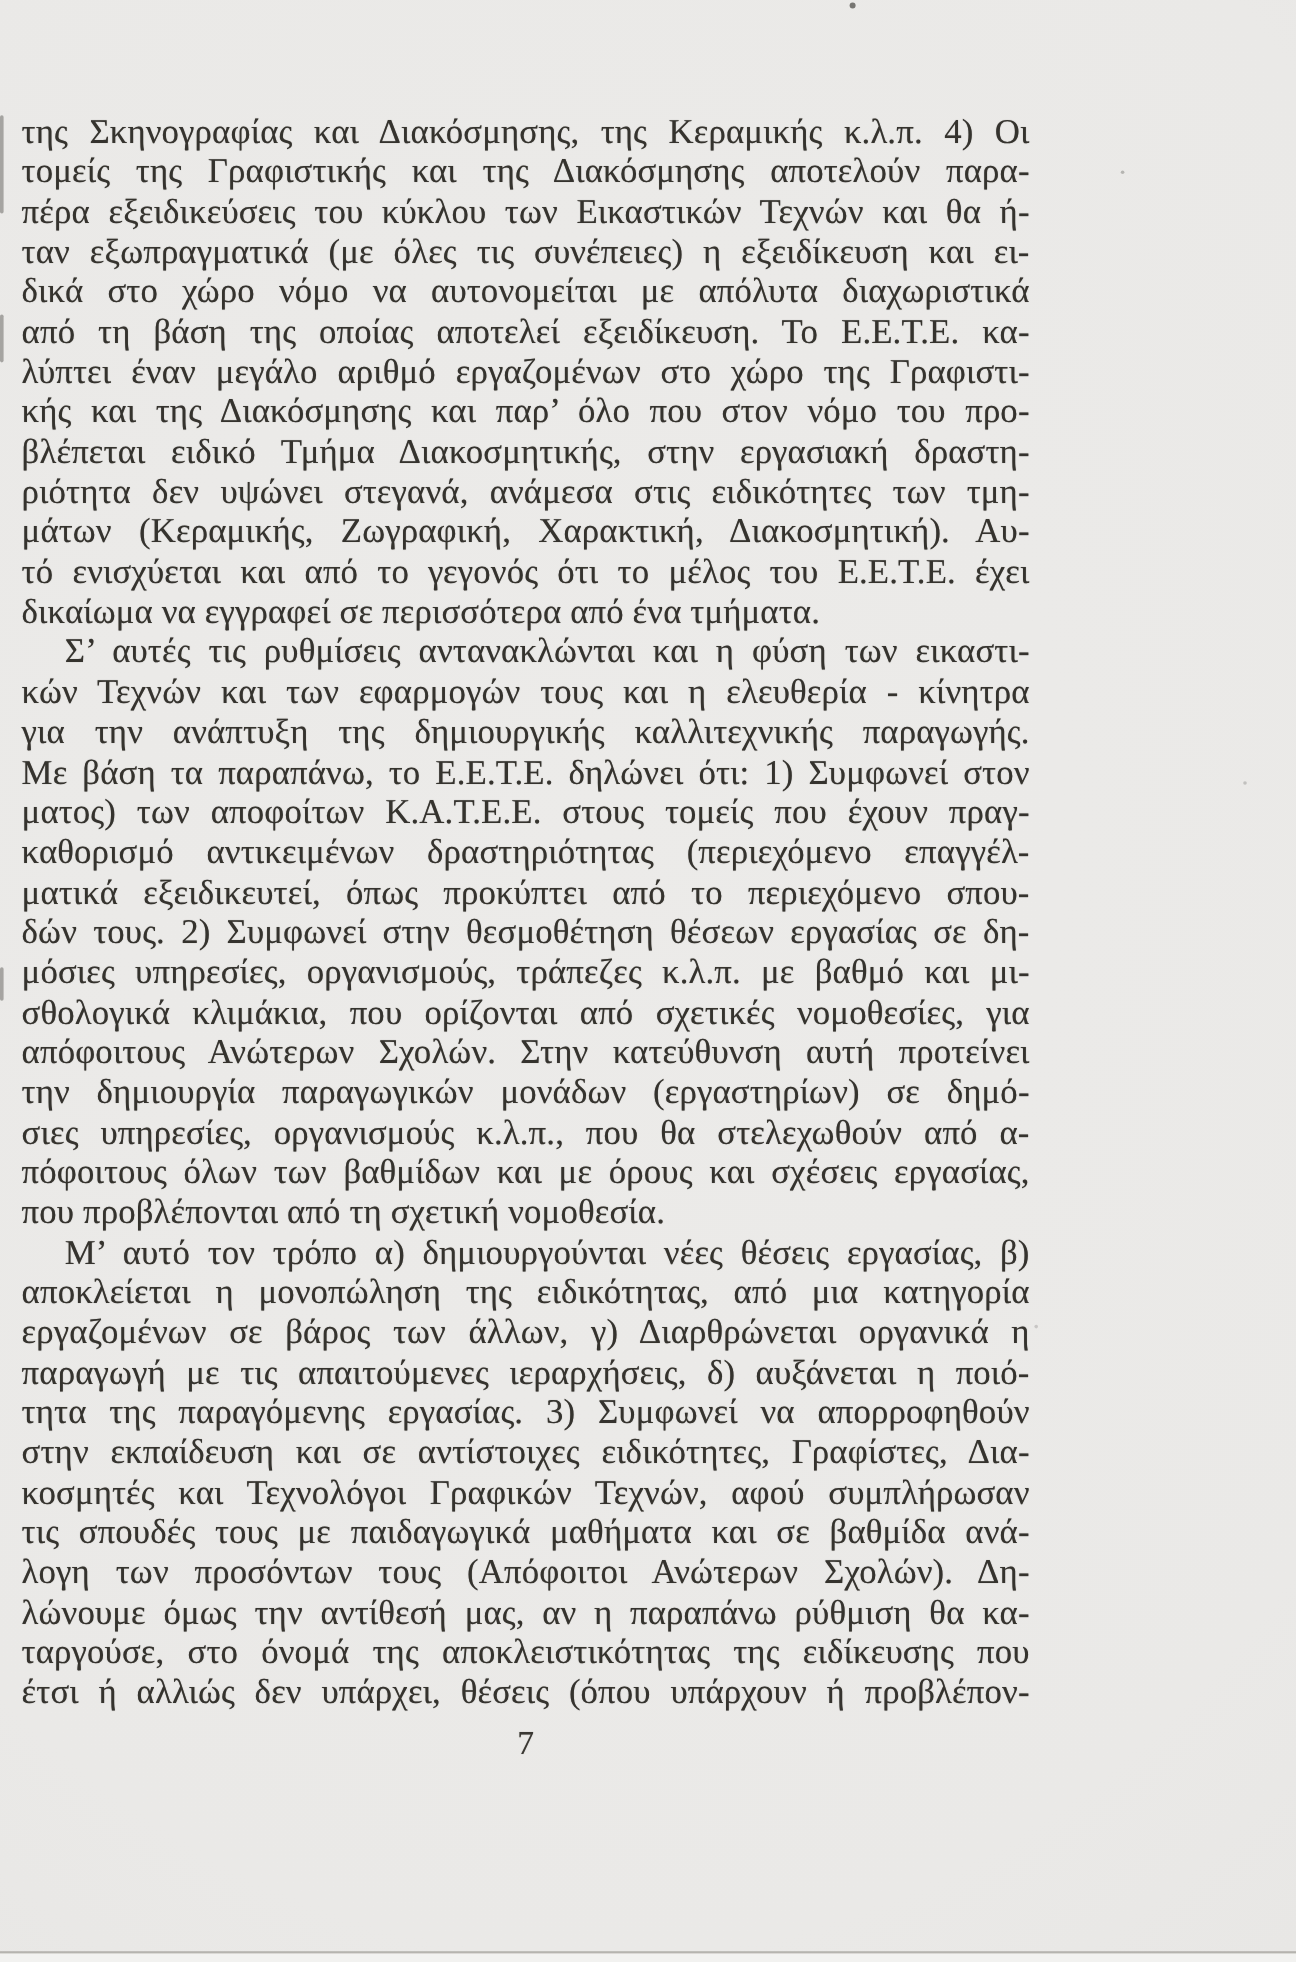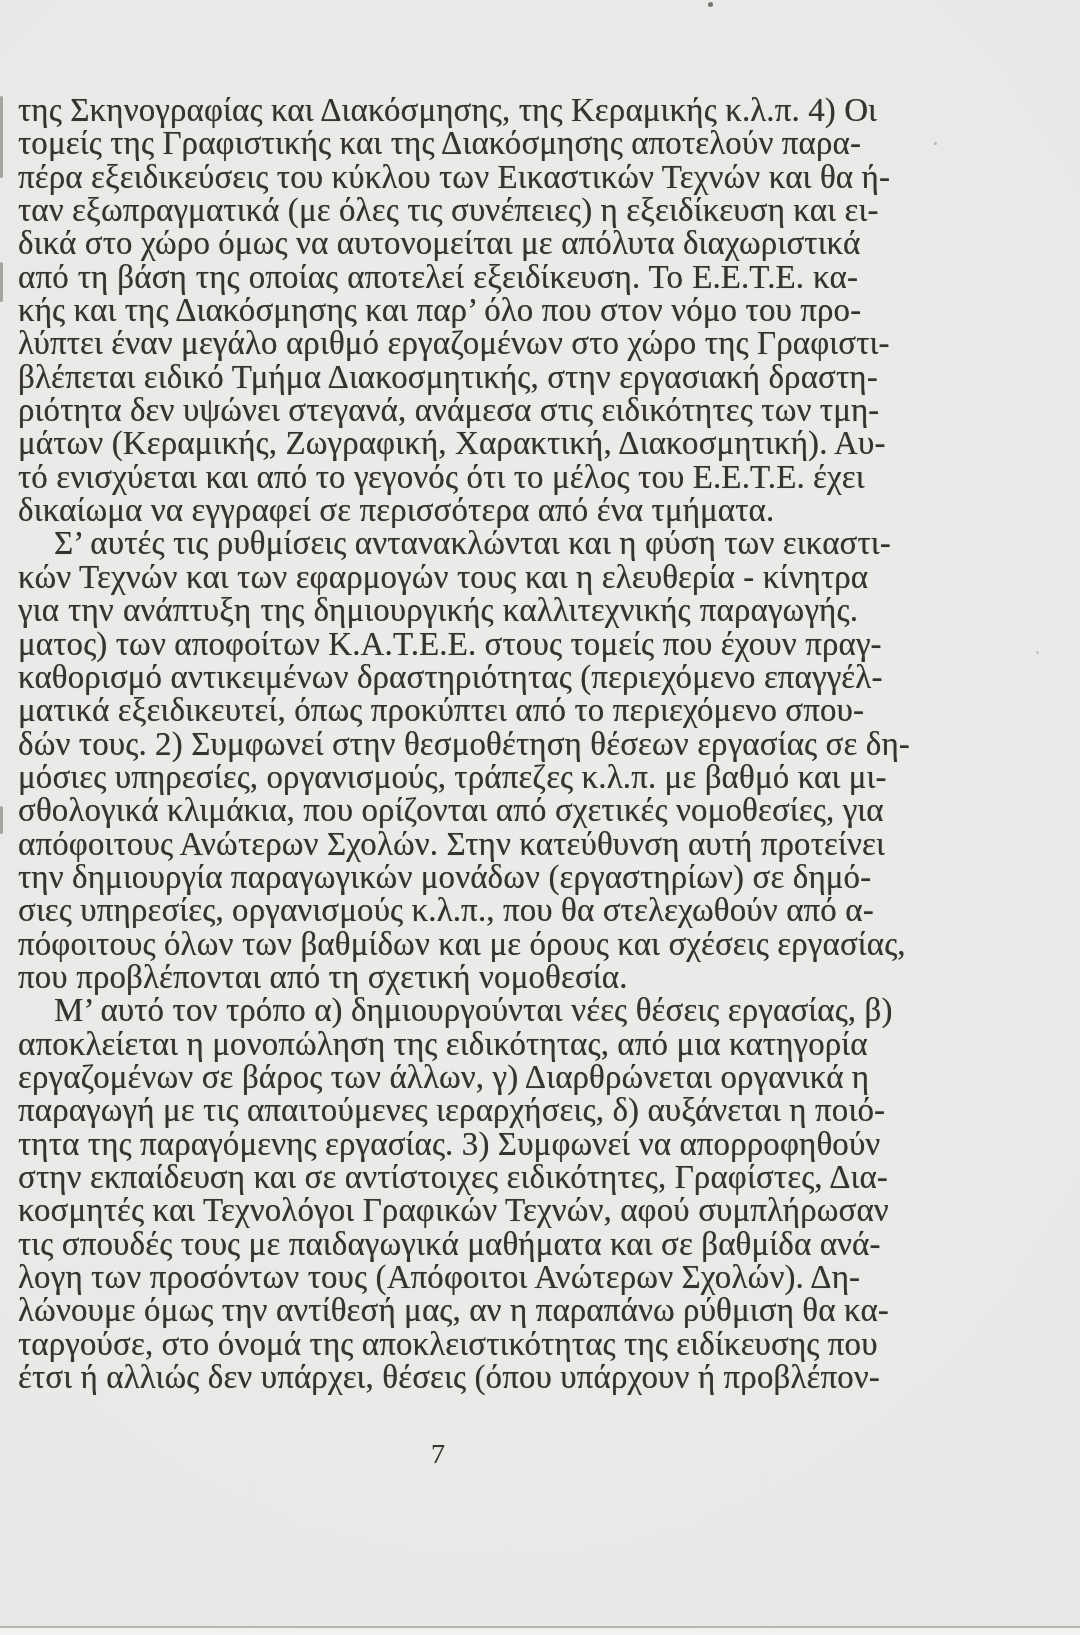--- a/index.html
+++ b/index.html
@@ -16,21 +16,21 @@
   .page{
     position:absolute;inset:0;
     background:
       radial-gradient(ellipse 130% 105% at 46% 42%,
         #ecebe9 0%, #eae9e7 55%, #e6e5e3 82%, #e0dfdc 100%);
   }
   .text-block{
     position:absolute;
     left:18px;top:94px;width:840px;
     color:var(--ink);
-    font-size:33px;
+    font-size:29px;
     line-height:33.35px;
     letter-spacing:0.1px;
   }
   .line{
     text-align:justify;
     -moz-text-align-last:justify;
     text-align-last:justify;
     height:33.35px;
     white-space:nowrap;
     text-shadow:0 0 0.7px rgba(52,50,46,0.55);
@@ -73,32 +73,33 @@
 </head>
 <body>
 
 <div class="page">
 
   <div class="text-block" id="text-block">
       <div class="line">της Σκηνογραφίας και Διακόσμησης, της Κεραμικής κ.λ.π. 4) Οι</div>
       <div class="line">τομείς της Γραφιστικής και της Διακόσμησης αποτελούν παρα-</div>
       <div class="line">πέρα εξειδικεύσεις του κύκλου των Εικαστικών Τεχνών και θα ή-</div>
       <div class="line">ταν εξωπραγματικά (με όλες τις συνέπειες) η εξειδίκευση και ει-</div>
-      <div class="line">δικά στο χώρο όμως να αυτονομείται με απόλυτα διαχωριστικά</div>
+      <div class="line">δικά στο χώρο νόμο να αυτονομείται με απόλυτα διαχωριστικά</div>
       <div class="line">από τη βάση της οποίας αποτελεί εξειδίκευση. Το Ε.Ε.Τ.Ε. κα-</div>
+      <div class="line">λύπτει έναν μεγάλο αριθμό εργαζομένων στο χώρο της Γραφιστι-</div>
       <div class="line">κής και της Διακόσμησης και παρ’ όλο που στον νόμο του προ-</div>
-      <div class="line">λύπτει έναν μεγάλο αριθμό εργαζομένων στο χώρο της Γραφιστι-</div>
       <div class="line">βλέπεται ειδικό Τμήμα Διακοσμητικής, στην εργασιακή δραστη-</div>
       <div class="line">ριότητα δεν υψώνει στεγανά, ανάμεσα στις ειδικότητες των τμη-</div>
       <div class="line">μάτων (Κεραμικής, Ζωγραφική, Χαρακτική, Διακοσμητική). Αυ-</div>
       <div class="line">τό ενισχύεται και από το γεγονός ότι το μέλος του Ε.Ε.Τ.Ε. έχει</div>
       <div class="line para-end">δικαίωμα να εγγραφεί σε περισσότερα από ένα τμήματα.</div>
       <div class="line indent">Σ’ αυτές τις ρυθμίσεις αντανακλώνται και η φύση των εικαστι-</div>
       <div class="line">κών Τεχνών και των εφαρμογών τους και η ελευθερία - κίνητρα</div>
       <div class="line">για την ανάπτυξη της δημιουργικής καλλιτεχνικής παραγωγής.</div>
+      <div class="line">Με βάση τα παραπάνω, το Ε.Ε.Τ.Ε. δηλώνει ότι: 1) Συμφωνεί στον</div>
       <div class="line">ματος) των αποφοίτων Κ.Α.Τ.Ε.Ε. στους τομείς που έχουν πραγ-</div>
       <div class="line">καθορισμό αντικειμένων δραστηριότητας (περιεχόμενο επαγγέλ-</div>
       <div class="line">ματικά εξειδικευτεί, όπως προκύπτει από το περιεχόμενο σπου-</div>
       <div class="line">δών τους. 2) Συμφωνεί στην θεσμοθέτηση θέσεων εργασίας σε δη-</div>
       <div class="line">μόσιες υπηρεσίες, οργανισμούς, τράπεζες κ.λ.π. με βαθμό και μι-</div>
       <div class="line">σθολογικά κλιμάκια, που ορίζονται από σχετικές νομοθεσίες, για</div>
       <div class="line">απόφοιτους Ανώτερων Σχολών. Στην κατεύθυνση αυτή προτείνει</div>
       <div class="line">την δημιουργία παραγωγικών μονάδων (εργαστηρίων) σε δημό-</div>
       <div class="line">σιες υπηρεσίες, οργανισμούς κ.λ.π., που θα στελεχωθούν από α-</div>
       <div class="line">πόφοιτους όλων των βαθμίδων και με όρους και σχέσεις εργασίας,</div>

